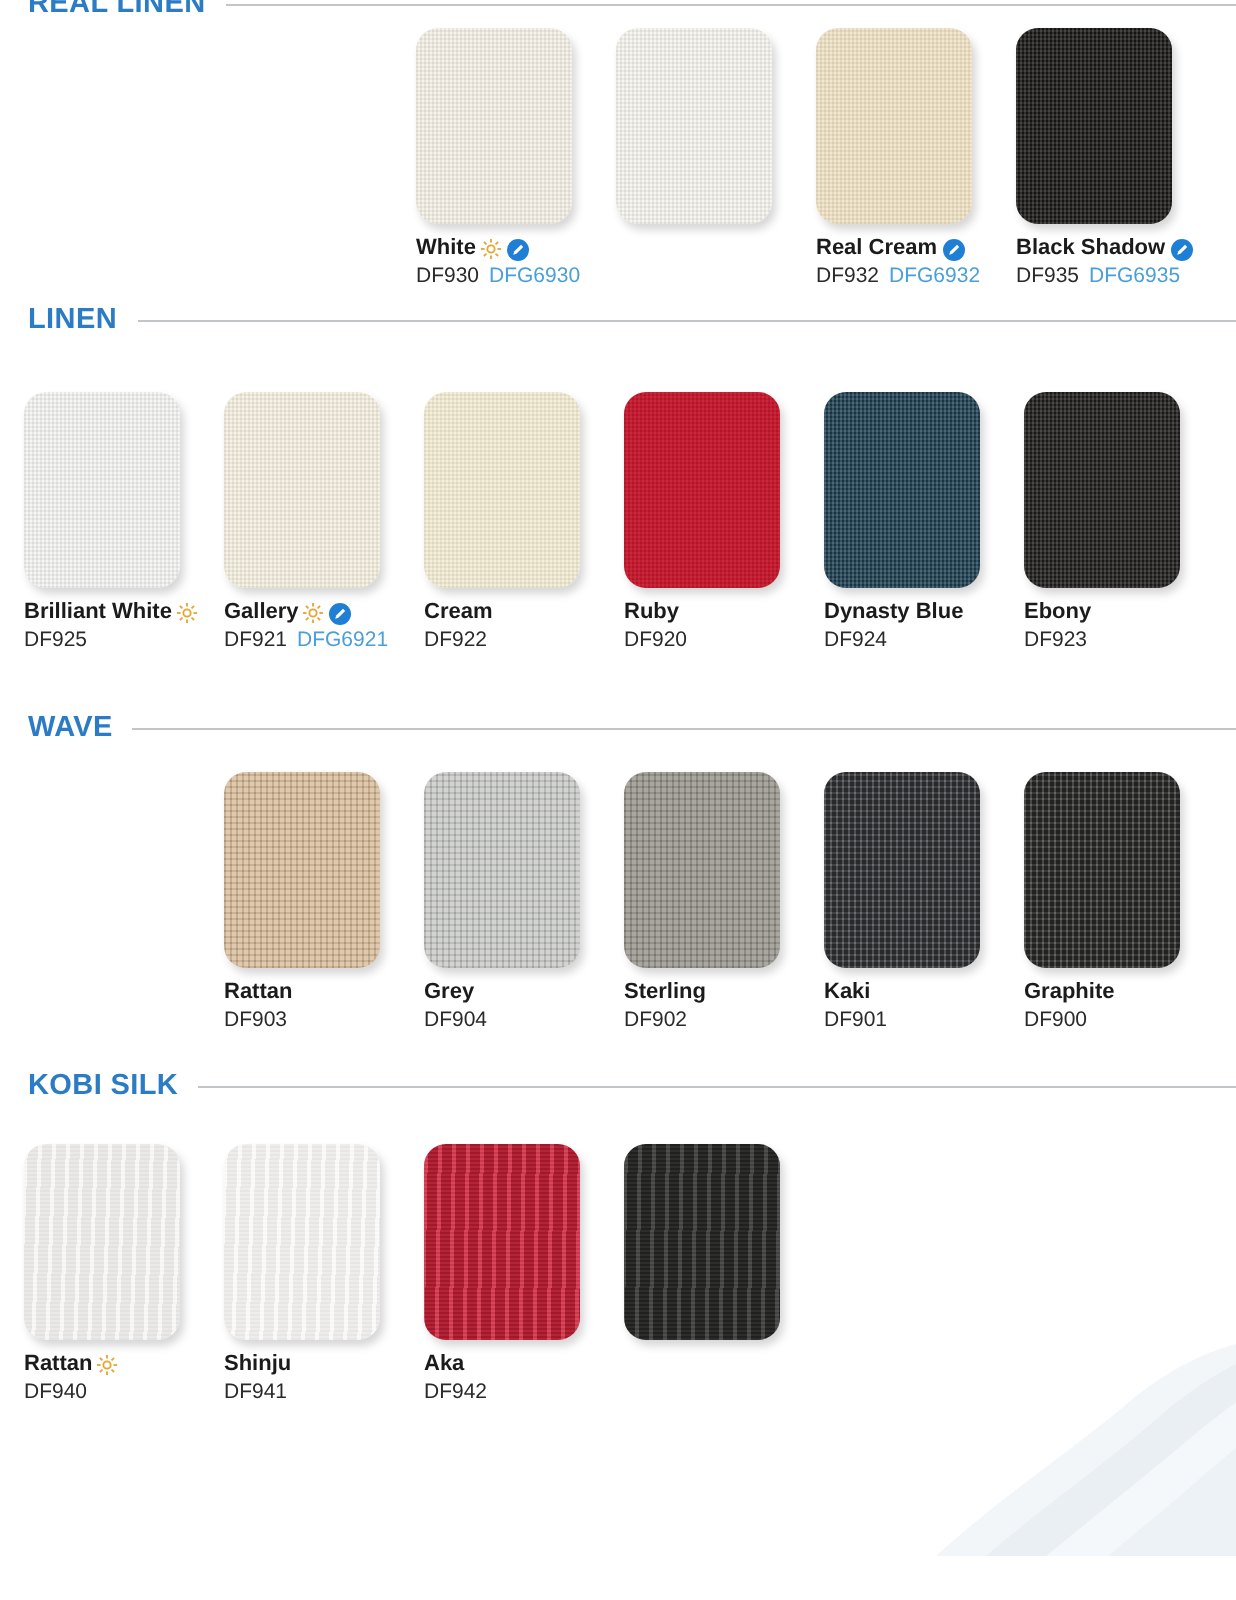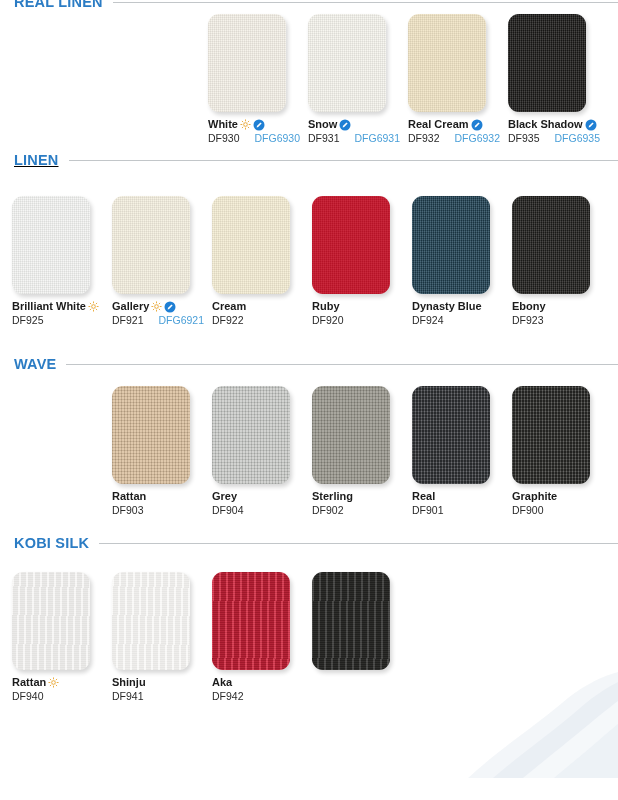--- a/index.html
+++ b/index.html
@@ -126,21 +126,21 @@
     font-size: 11px;
     font-weight: bold;
     color: #1b1b1b;
     white-space: nowrap;
     line-height: 13px;
     font-family: "Liberation Sans", sans-serif;
   }
   .lbl-bot {
     display: flex;
     align-items: center;
-    gap: 15px;
+    gap: 5px;
     height: 13px;
     margin-top: 1px;
   }
   .code {
     font-size: 10.5px;
     color: #2a2a2a;
     white-space: nowrap;
     line-height: 13px;
   }
   .code.alt { color: #4a9fd8; }
@@ -187,33 +187,20 @@
               <div class="lbl-bot">
                 <span class="code">DF930</span>
                 <span class="code alt">DFG6930</span>
               </div>
             </div>
           </div>
           <div class="cell">
             <div class="chip weave-linen" style="background: rgb(247, 245, 239);">
               <div class="tex"></div>
             </div>
-            <div class="lbl">
-              <div class="lbl-top">
-                <span class="name">Snow</span>
-                <svg class="icon-pen" viewBox="0 0 24 24">
-                  <circle cx="12" cy="12" r="11" fill="#1f7fd4"></circle>
-                  <path d="M7.2 16.8 L8.2 13.6 L15.0 6.8 L17.2 9.0 L10.4 15.8 Z" fill="#ffffff"></path>
-                </svg>
-              </div>
-              <div class="lbl-bot">
-                <span class="code">DF931</span>
-                <span class="code alt">DFG6931</span>
-              </div>
-            </div>
           </div>
           <div class="cell">
             <div class="chip weave-linen" style="background: rgb(242, 230, 200);">
               <div class="tex"></div>
             </div>
             <div class="lbl">
               <div class="lbl-top">
                 <span class="name">Real Cream</span>
                 <svg class="icon-pen" viewBox="0 0 24 24">
                   <circle cx="12" cy="12" r="11" fill="#1f7fd4"></circle>
@@ -240,21 +227,21 @@
               </div>
               <div class="lbl-bot">
                 <span class="code">DF935</span>
                 <span class="code alt">DFG6935</span>
               </div>
             </div>
           </div>
         </div>
       </div>
       <div class="section" style="top: 0px;">
-        <div class="sec-head" style="top: 152px; text-decoration: underline;">
+        <div class="sec-head" style="top: 152px;">
           <div class="sec-title">LINEN</div>
           <div class="sec-rule"></div>
         </div>
         <div class="row" style="top: 196px; left: 12px;">
           <div class="cell">
             <div class="chip weave-linen" style="background: rgb(245, 246, 244);">
               <div class="tex"></div>
             </div>
             <div class="lbl">
               <div class="lbl-top">
@@ -403,21 +390,21 @@
                 <span class="code">DF902</span>
               </div>
             </div>
           </div>
           <div class="cell">
             <div class="chip weave-coarse-dark" style="background: rgb(68, 70, 74);">
               <div class="tex"></div>
             </div>
             <div class="lbl">
               <div class="lbl-top">
-                <span class="name">Real</span>
+                <span class="name">Kaki</span>
               </div>
               <div class="lbl-bot">
                 <span class="code">DF901</span>
               </div>
             </div>
           </div>
           <div class="cell">
             <div class="chip weave-coarse-dark" style="background: rgb(59, 59, 56);">
               <div class="tex"></div>
             </div>

